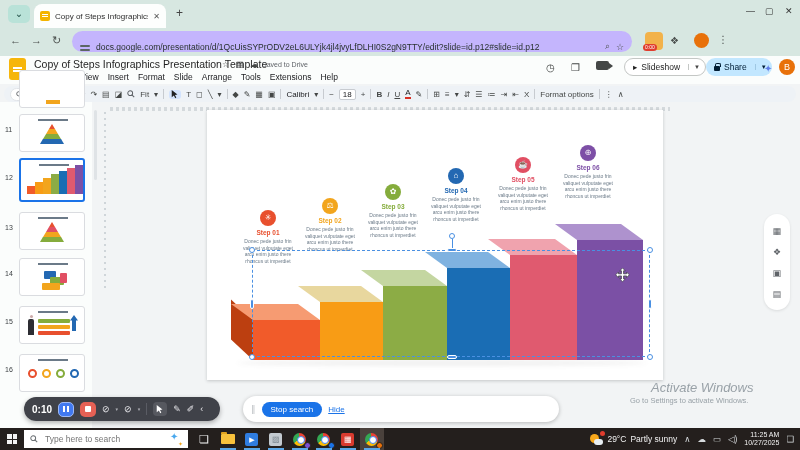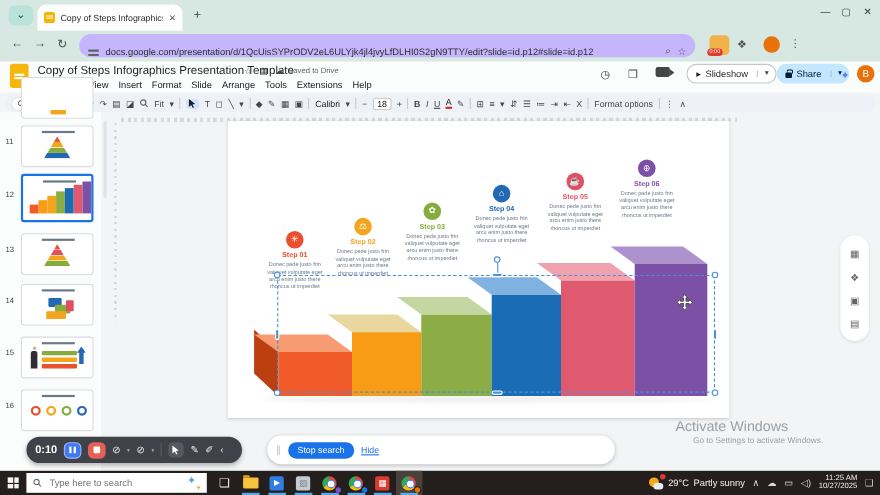--- a/index.html
+++ b/index.html
@@ -111,21 +111,21 @@
   .barshadow{position:absolute;left:30px;bottom:14px;width:410px;height:6px;background:rgba(60,64,67,.08);border-radius:50%;filter:blur(2px);}
   .selbox{position:absolute;left:45px;top:140px;width:398px;height:107px;border:1px dashed #4a90e2;}
   .handle-c{position:absolute;width:6px;height:6px;border-radius:50%;background:#fff;border:1px solid #4a90e2;}
   .handle-p{position:absolute;background:#4a90e2;border:1px solid #fff;border-radius:3px;}
   .hp-h{width:10px;height:4px;} .hp-v{width:4px;height:10px;}
   .rot-stem{position:absolute;left:199px;top:-12px;width:1px;height:12px;background:#4a90e2;}
   .rot-c{left:196px;top:-18px;}
   .movecur{position:absolute;left:408px;top:158px;}
 
   
-  .wm1{position:absolute;left:614px;top:380px;font-size:13px;color:rgba(130,140,148,.8);}
+  .wm1{position:absolute;left:651px;top:380px;font-size:13px;color:rgba(130,140,148,.8);font-style:italic;}
   .wm2{position:absolute;left:630px;top:396px;font-size:7.5px;color:rgba(130,140,148,.8);}
 
   
   .recbar{position:absolute;left:24px;top:397px;width:196px;height:24px;background:rgba(56,58,66,.96);border-radius:13px;display:flex;align-items:center;padding:0 8px;gap:6px;box-shadow:0 2px 5px rgba(0,0,0,.3);}
   .rectime{color:#fff;font-size:10px;font-weight:700;}
   .recbtn{width:16px;height:15px;border-radius:5px;display:flex;align-items:center;justify-content:center;flex:none;}
   .pausebtn{background:#4179f1;border:1.5px solid #9db9f7;}
   .pausebtn i{width:2px;height:6px;background:#fff;margin:0 1px;}
   .stopbtn{background:#e66155;}
   .stopbtn i{width:6px;height:6px;background:#fff;border-radius:1px;}

